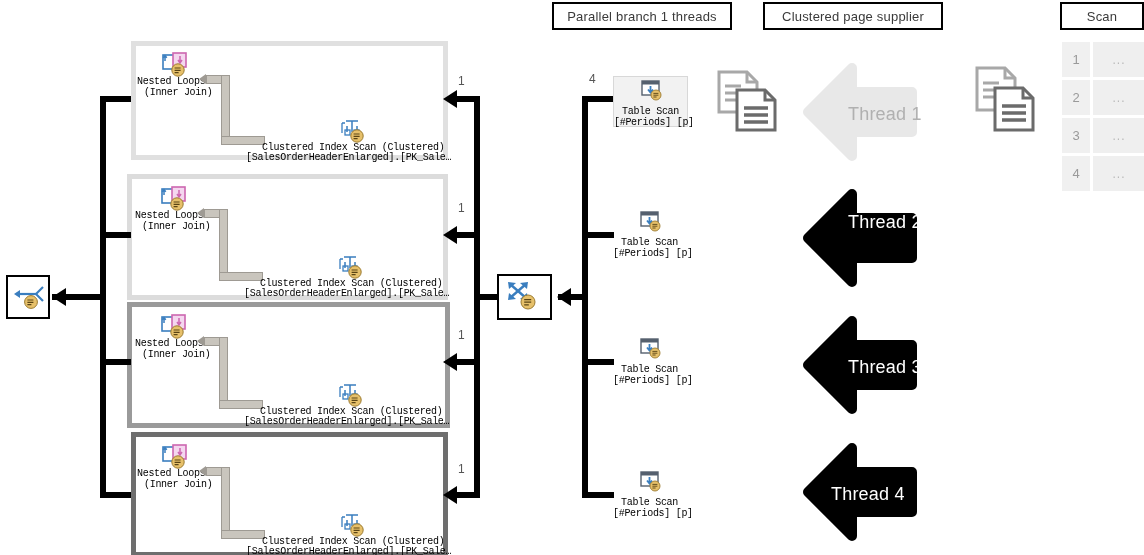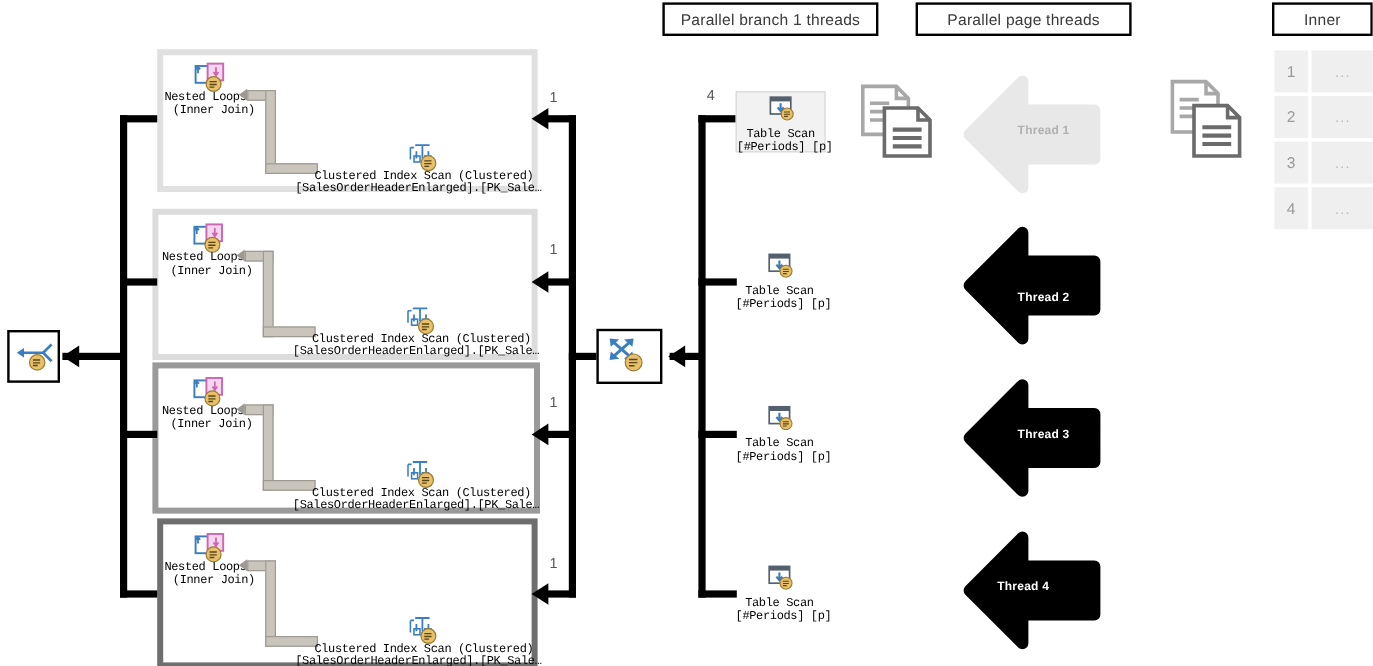--- a/index.html
+++ b/index.html
@@ -48,21 +48,21 @@
   
   .opbox{position:absolute;border:2px solid #000;background:#fff;
          box-sizing:border-box;display:flex;align-items:center;justify-content:center;}
 
   
   .tscan{position:absolute;text-align:center;}
   .tscan.hl{background:#f2f2f2;border:1px solid #d8d8d8;}
 
   
   .thread{position:absolute;}
-  .thread .tlabel{position:absolute;font-size:10px;font-weight:bold;
+  .thread .tlabel{position:absolute;font-size:18px;font-weight:normal;
                   color:#fff;letter-spacing:.2px;white-space:nowrap;}
   .thread.faded .tlabel{color:#b0b0b0;}
 
   
   .datagrid{position:absolute;}
   .datagrid .row{display:flex;margin-bottom:3px;}
   .datagrid .cnum{width:28px;height:35px;background:#f0f0f0;
         display:flex;align-items:center;justify-content:center;
         font-size:13px;color:#9a9a9a;}
   .datagrid .cval{width:52px;height:35px;background:#efefef;margin-left:3px;
@@ -71,24 +71,24 @@
 </style>
 </head>
 <body>
 
 <div class="stage">
 
   <div class="caption" style="left:552px;top:2px;width:180px;height:28px;">
     <span>Parallel branch 1 threads</span>
   </div>
   <div class="caption" style="left:763px;top:2px;width:180px;height:28px;">
-    <span>Parallel page threads</span>
+    <span>Clustered page supplier</span>
   </div>
   <div class="caption" style="left:1060px;top:2px;width:84px;height:28px;">
-    <span>Inner</span>
+    <span>Scan</span>
   </div>
 
   <div class="branch b1" style="left:131px;top:41px;width:317px;height:119px;">
 
     <div style="position:absolute;left:25px;top:5px;">
       <svg width="30" height="28" viewBox="0 0 30 28">
         <rect x="2" y="4" width="14" height="14" fill="none" stroke="#3a7ebf" stroke-width="1.6"></rect>
         <rect x="12" y="2" width="13" height="14" fill="#f4d7ef" stroke="#cc66b0" stroke-width="1.6"></rect>
         <path d="M4 10 L4 5 M2.2 6.8 L4 4.6 L5.8 6.8" stroke="#3a7ebf" stroke-width="1.5" fill="none"></path>
         <path d="M19 5 L19 11 M17 9 L19 12 L21 9" stroke="#cc66b0" stroke-width="1.5" fill="none"></path>
@@ -356,21 +356,21 @@
     <svg width="120" height="100" viewBox="0 0 120 100">
       <path d="M8 50 L52 6 L52 30 L112 30 L112 70 L52 70 L52 94 Z" fill="#e8e8e8" stroke="#e8e8e8" stroke-width="10" stroke-linejoin="round"></path>
     </svg>
     <span class="tlabel" style="left:48px;top:42px;">Thread 1</span>
   </div>
 
   <div class="thread" style="left:800px;top:188px;width:120px;height:100px;">
     <svg width="120" height="100" viewBox="0 0 120 100">
       <path d="M8 50 L52 6 L52 30 L112 30 L112 70 L52 70 L52 94 Z" fill="#000000" stroke="#000000" stroke-width="10" stroke-linejoin="round"></path>
     </svg>
-    <span class="tlabel" style="left:48px;top:55px;">Thread 2</span>
+    <span class="tlabel" style="left:48px;top:24px;">Thread 2</span>
   </div>
 
   <div class="thread" style="left:800px;top:315px;width:120px;height:100px;">
     <svg width="120" height="100" viewBox="0 0 120 100">
       <path d="M8 50 L52 6 L52 30 L112 30 L112 70 L52 70 L52 94 Z" fill="#000000" stroke="#000000" stroke-width="10" stroke-linejoin="round"></path>
     </svg>
     <span class="tlabel" style="left:48px;top:42px;">Thread 3</span>
   </div>
 
   <div class="thread" style="left:800px;top:442px;width:120px;height:105px;">

